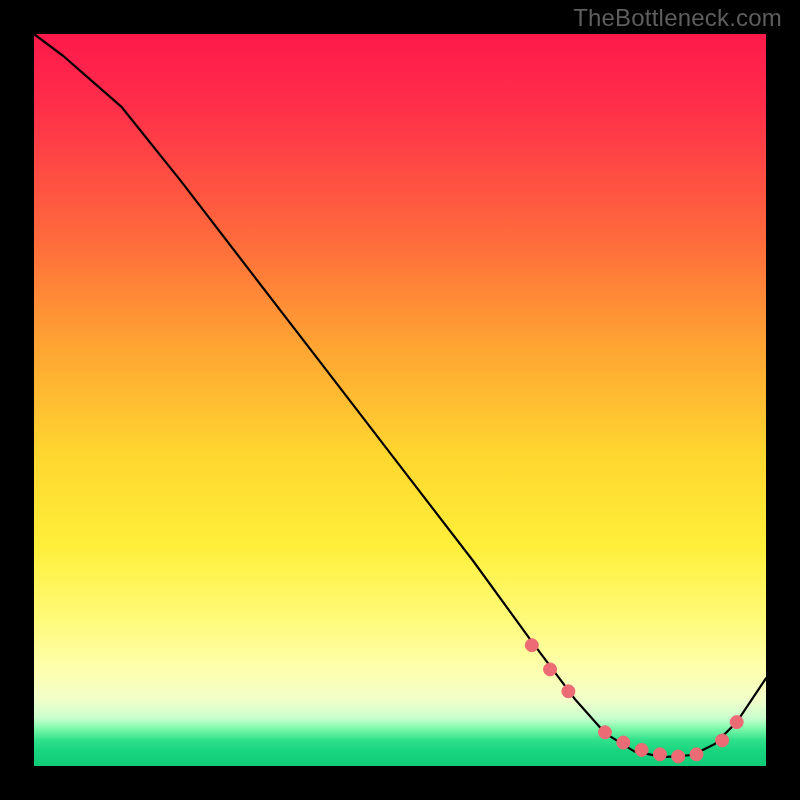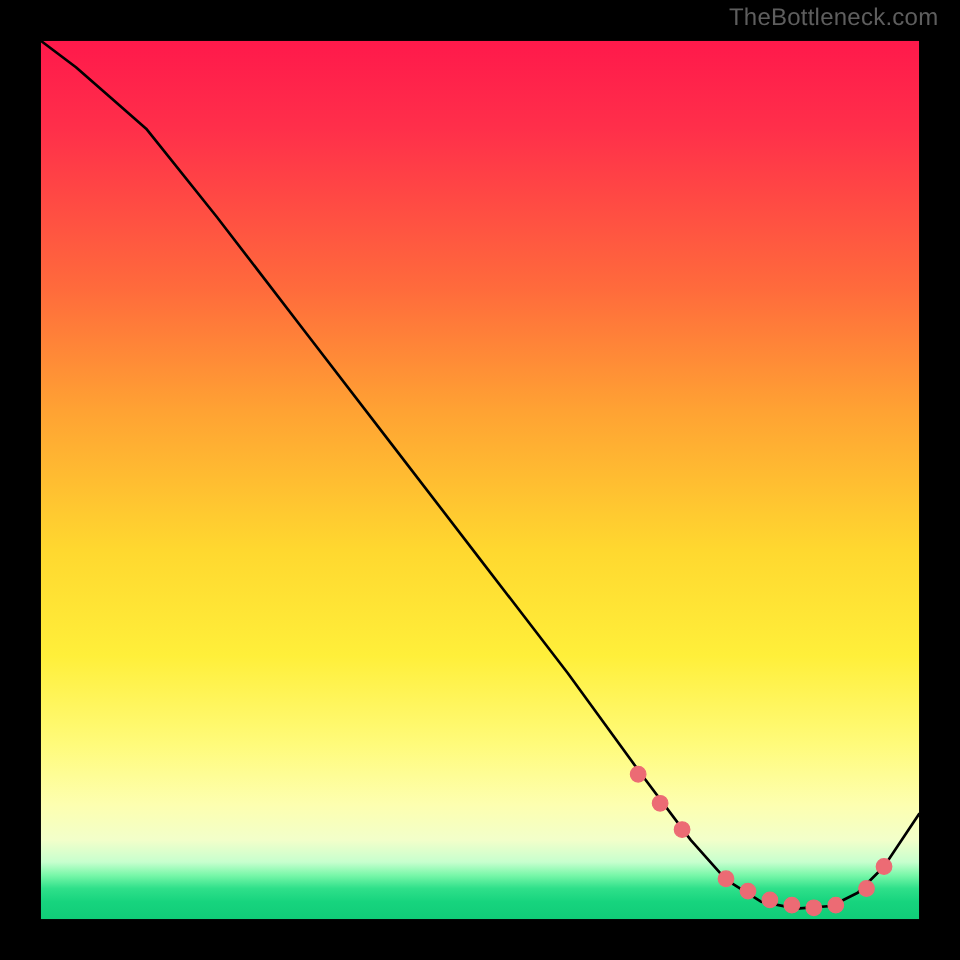--- a/index.html
+++ b/index.html
@@ -15,21 +15,21 @@
     position: relative;
     width: 800px;
     height: 800px;
     background: #000;
   }
   .watermark {
     position: absolute;
     top: 4px;
     right: 18px;
     color: #5e5e5e;
-    font-size: 20px;
+    font-size: 24px;
     letter-spacing: 0.2px;
     font-weight: 400;
     user-select: none;
   }
   .plot {
     position: absolute;
     left: 34px;
     top: 34px;
     width: 732px;
     height: 732px;

